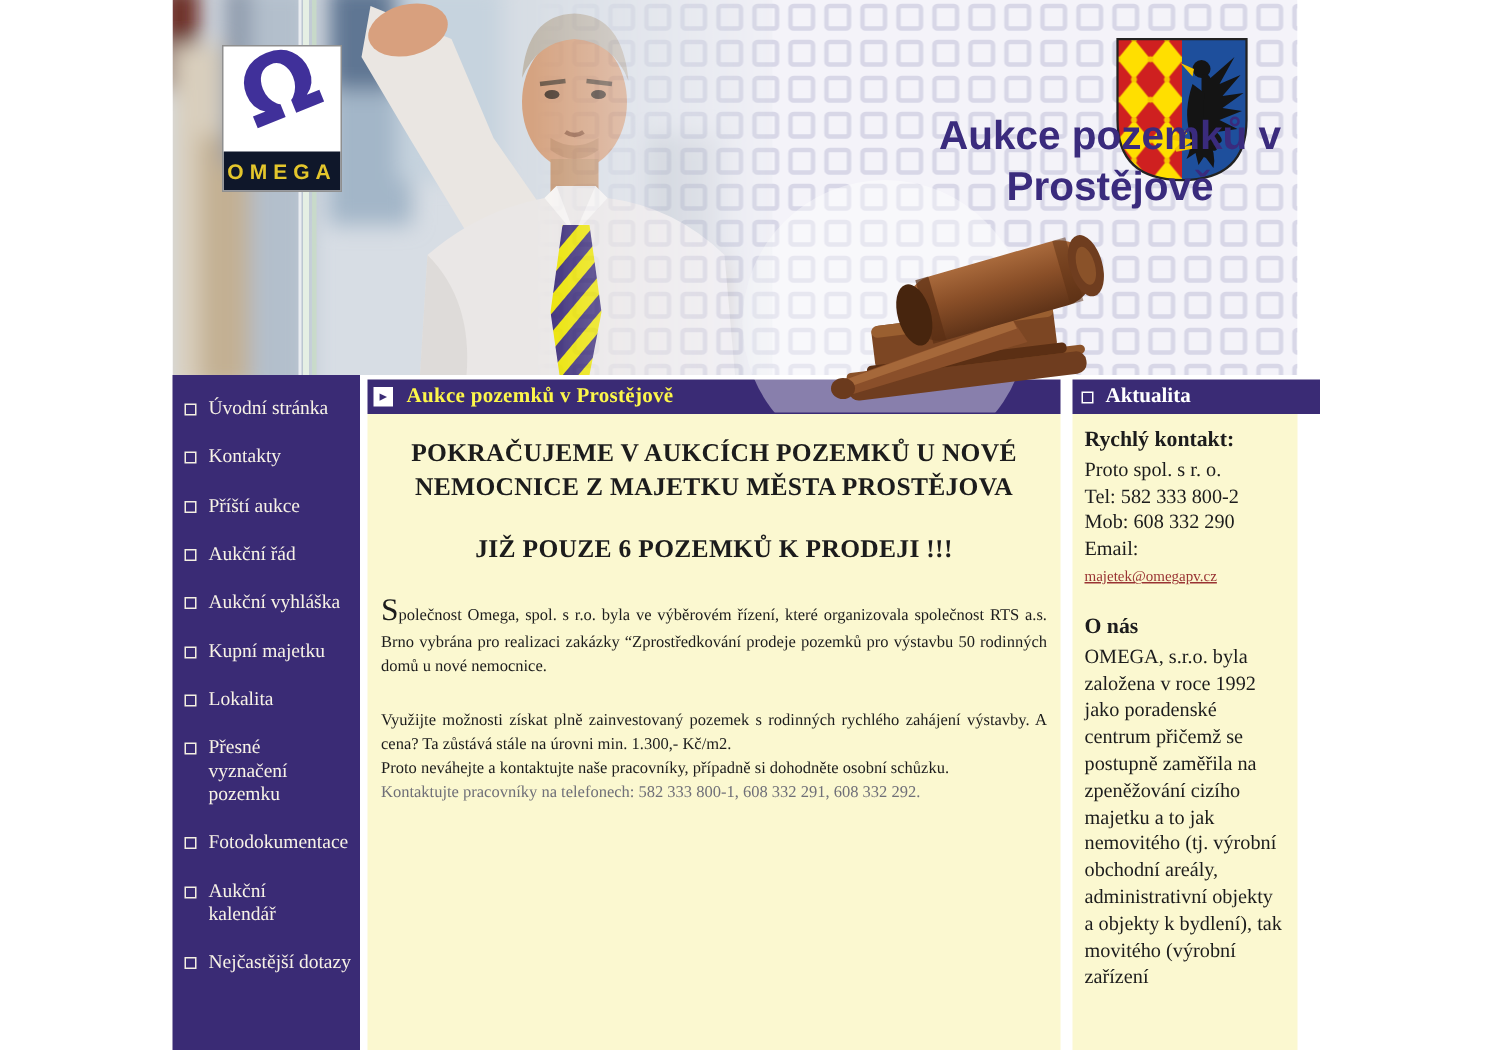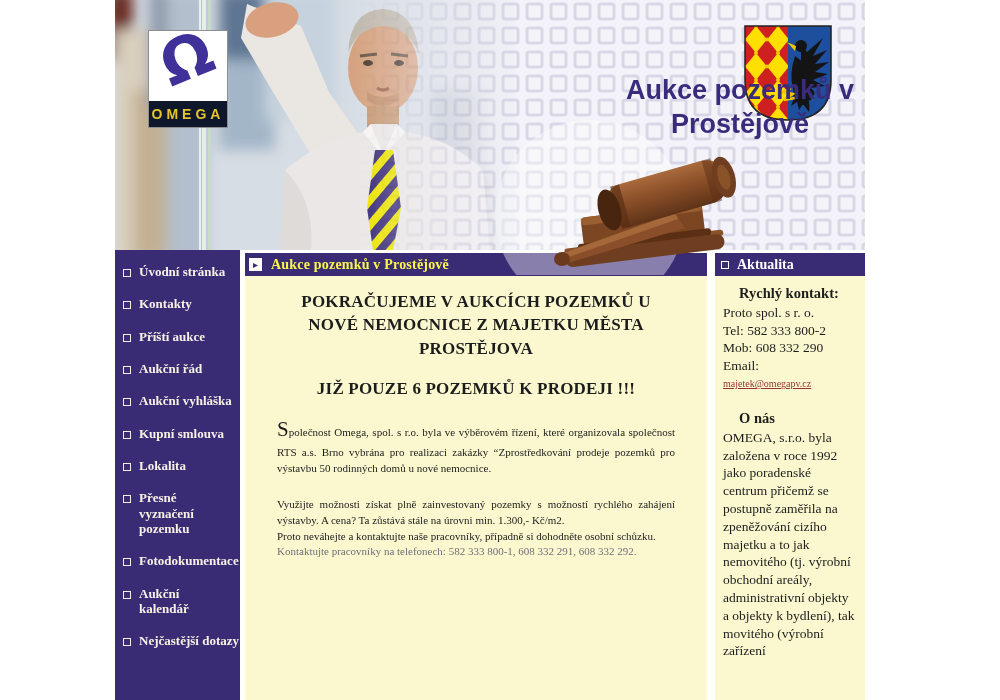--- a/index.html
+++ b/index.html
@@ -18,48 +18,48 @@
   .logo .logo-band{position:absolute;left:0;bottom:0;width:100%;height:26px;background:#0f172a;
       color:#e4c62c;font-family:"Liberation Sans","DejaVu Sans",sans-serif;font-weight:bold;
       font-size:14px;letter-spacing:4px;text-align:center;line-height:26px;}
 
   
   .sidebar{position:absolute;left:115px;top:250px;width:125px;height:450px;background:#3a2b75;
       padding:0;box-sizing:border-box;overflow:hidden;}
   .menu{padding:14px 0 0 6px;}
   .menu-item{display:flex;align-items:flex-start;margin-bottom:17px;cursor:pointer;}
   .menu-bullet{flex:0 0 auto;width:6px;height:6px;border:1px solid #f4efe2;margin:5px 8px 0 2px;}
-  .menu-label{color:#f7f2e6;font-weight:bold;font-size:13px;line-height:1.18;white-space:pre-line;}
+  .menu-label{color:#f7f2e6;font-weight:normal;font-size:13px;line-height:1.18;white-space:pre-line;}
 
   
   .bar{position:absolute;height:23px;background:#3a2b75;display:flex;align-items:center;box-sizing:border-box;}
   .bar-main{left:245px;top:253px;width:462px;padding-left:4px;}
-  .bar-aside{left:715px;top:253px;width:150px;padding-left:6px;}
+  .bar-aside{left:715px;top:253px;width:165px;padding-left:6px;}
   .bar-icon{width:13px;height:13px;background:#ffffff;color:#3a2b75;display:flex;align-items:center;
       justify-content:center;font-size:10px;line-height:13px;margin-right:9px;
       font-family:"DejaVu Sans",sans-serif;}
   .bar-bullet{width:6px;height:6px;border:1px solid #ffffff;margin-right:8px;}
   .bar-text{color:#fcf64a;font-weight:bold;font-size:14px;letter-spacing:.2px;}
   .bar-text-w{color:#ffffff;font-weight:bold;font-size:14px;}
 
   
   .main-content{position:absolute;left:245px;top:276px;width:462px;height:424px;background:#fbf8d0;
-      box-sizing:border-box;padding:12px 32px;overflow:hidden;color:#1c1c1c;}
+      box-sizing:border-box;padding:12px 9px;overflow:hidden;color:#1c1c1c;}
   .main-content h1{margin:2px 6px 0;font-size:17px;line-height:1.38;text-align:center;letter-spacing:.2px;}
   .main-content h2{margin:19px 6px 0;font-size:17px;text-align:center;letter-spacing:.2px;}
   .body-text{margin-top:15px;}
   .body-text p{margin:0;font-size:11px;line-height:1.45;text-align:justify;}
   .body-text p.p-first::first-letter{font-size:21px;}
   .body-text p.gap-before{margin-top:20px;}
   .body-text p.muted{color:#6f6f78;}
 
   
   .aside-content{position:absolute;left:715px;top:276px;width:150px;height:424px;background:#fbf8d0;
       box-sizing:border-box;padding:9px 8px;overflow:hidden;color:#1c1c1c;}
-  .aside-content .hd{font-weight:bold;font-size:14.5px;margin:0 16px 2px;}
+  .aside-content .hd{font-weight:bold;font-size:14.5px;margin:0 0 2px;}
   .aside-content .ln{font-size:13.5px;line-height:1.3;}
   .aside-content a{color:#993333;text-decoration:underline;font-size:10px;line-height:1.3;cursor:pointer;}
   .aside-content .about-hd{margin-top:18px;}
   .aside-content .about{font-size:13.5px;line-height:1.32;}
 </style>
 </head>
 <body>
 
 <div id="screen">
 
@@ -199,21 +199,21 @@
       <div class="menu-item">
         <span class="menu-bullet"></span>
         <span class="menu-label">Aukční řád</span>
         </div>
       <div class="menu-item">
         <span class="menu-bullet"></span>
         <span class="menu-label">Aukční vyhláška</span>
         </div>
       <div class="menu-item">
         <span class="menu-bullet"></span>
-        <span class="menu-label">Kupní smlouva</span>
+        <span class="menu-label">Kupní majetku</span>
         </div>
       <div class="menu-item">
         <span class="menu-bullet"></span>
         <span class="menu-label">Lokalita</span>
         </div>
       <div class="menu-item">
         <span class="menu-bullet"></span>
         <span class="menu-label">Přesné
 vyznačení
 pozemku</span>
@@ -237,21 +237,21 @@
   <div class="bar bar-main">
     <span class="bar-icon">▸</span>
     <span class="bar-text">Aukce pozemků v Prostějově</span>
   </div>
 
   <div class="main-content">
     <h1>POKRAČUJEME V AUKCÍCH POZEMKŮ U NOVÉ NEMOCNICE Z MAJETKU MĚSTA PROSTĚJOVA</h1>
     <h2>JIŽ POUZE 6 POZEMKŮ K PRODEJI !!!</h2>
     <div class="body-text">
       <p class="p-first">Společnost Omega, spol. s r.o. byla ve výběrovém řízení, které organizovala společnost RTS a.s. Brno vybrána pro realizaci zakázky “Zprostředkování prodeje pozemků pro výstavbu 50 rodinných domů u nové nemocnice.</p>
-      <p class="gap-before">Využijte možnosti získat plně zainvestovaný pozemky s možností rychlého zahájení výstavby. A cena? Ta zůstává stále na úrovni min. 1.300,- Kč/m2.</p>
+      <p class="gap-before">Využijte možnosti získat plně zainvestovaný pozemek s rodinných rychlého zahájení výstavby. A cena? Ta zůstává stále na úrovni min. 1.300,- Kč/m2.</p>
       <p>Proto neváhejte a kontaktujte naše pracovníky, případně si dohodněte osobní schůzku.</p>
       <p class="muted">Kontaktujte pracovníky na telefonech: 582 333 800-1, 608 332 291, 608 332 292.</p>
     </div>
 
   </div>
 
   <div class="bar bar-aside">
     <span class="bar-bullet"></span>
     <span class="bar-text-w">Aktualita</span>
   </div>

